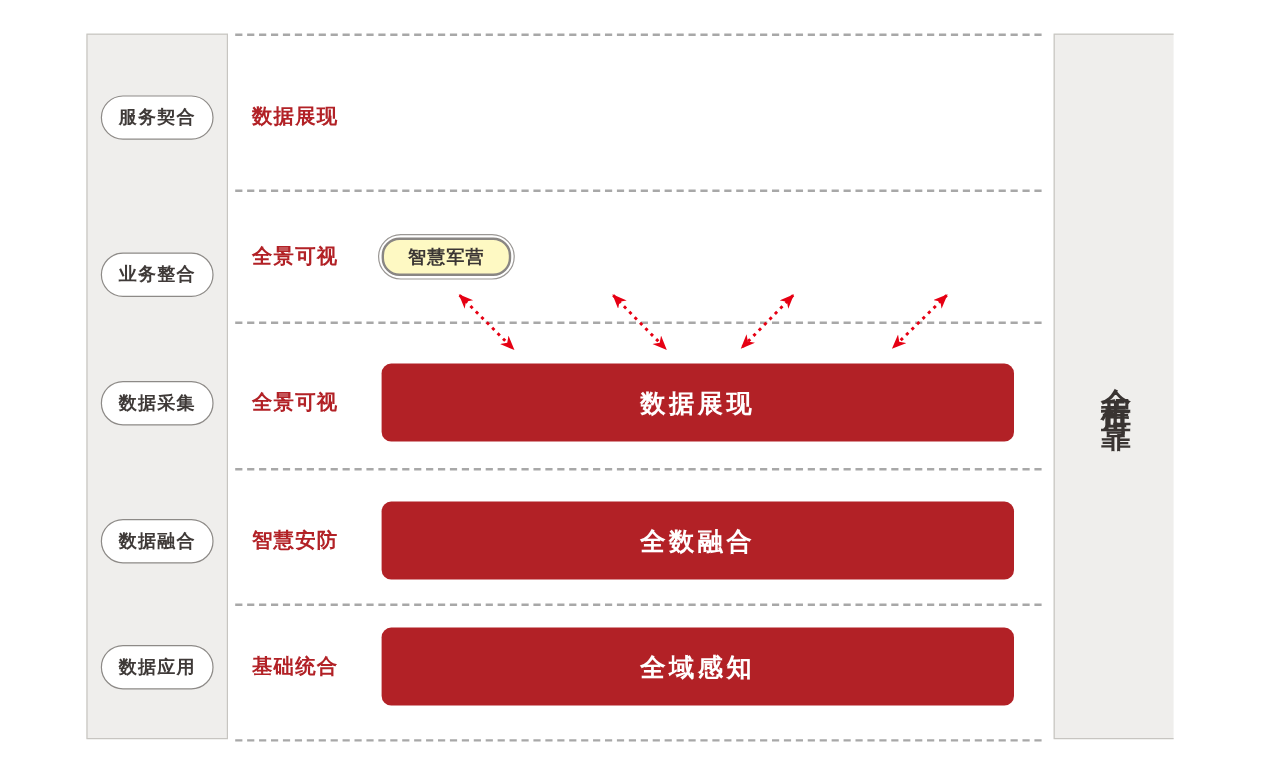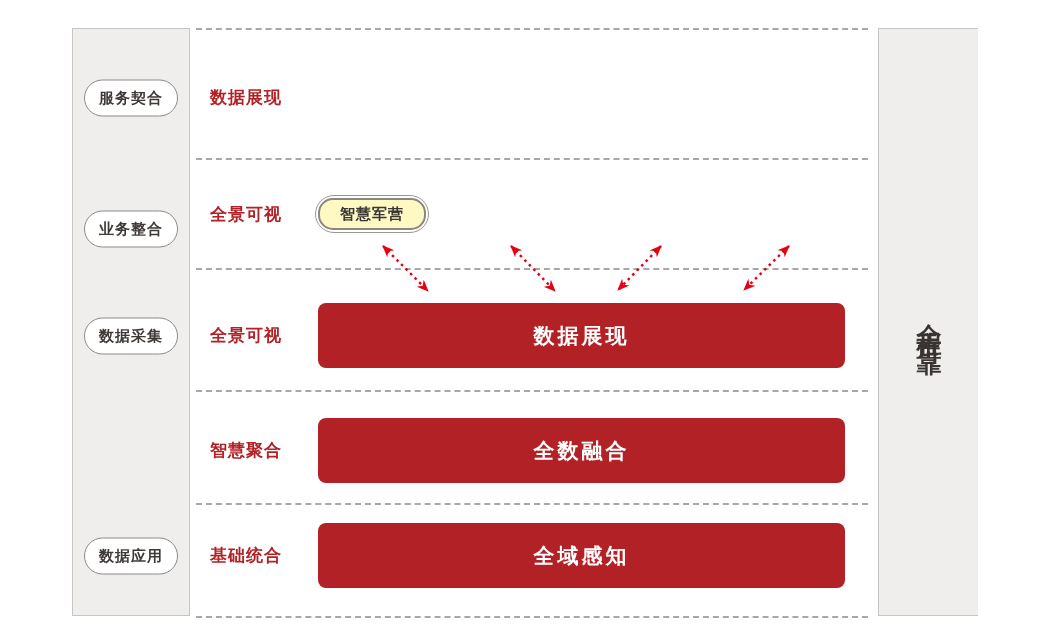--- a/index.html
+++ b/index.html
@@ -77,27 +77,28 @@
   <div class="sep" style="top:158px"></div>
   <div class="sep" style="top:268px"></div>
   <div class="sep" style="top:390px"></div>
   <div class="sep" style="top:503px"></div>
   <div class="sep" style="top:616px"></div>
 
   <div class="panel left">
     <div class="side-pill" style="top:69px">服务契合</div>
     <div class="side-pill" style="top:200px">业务整合</div>
     <div class="side-pill" style="top:307px">数据采集</div>
+    <div class="side-pill" style="top:422px">数据融合</div>
     <div class="side-pill" style="top:527px">数据应用</div>
   </div>
 
   <div class="row-label" style="top:97px">数据展现</div>
   <div class="row-label" style="top:214px">全景可视</div>
   <div class="row-label" style="top:335px">全景可视</div>
-  <div class="row-label" style="top:450px">智慧聚合</div>
+  <div class="row-label" style="top:450px">智慧安防</div>
   <div class="row-label" style="top:555px">基础统合</div>
 
   <div class="layer-bar" style="top:303px">数据展现</div>
   <div class="layer-bar" style="top:418px">全数融合</div>
   <div class="layer-bar" style="top:523px">全域感知</div>
 
   <div class="app-pill" style="left:315px">
     <div class="inner">智慧军营</div>
   </div>
 

